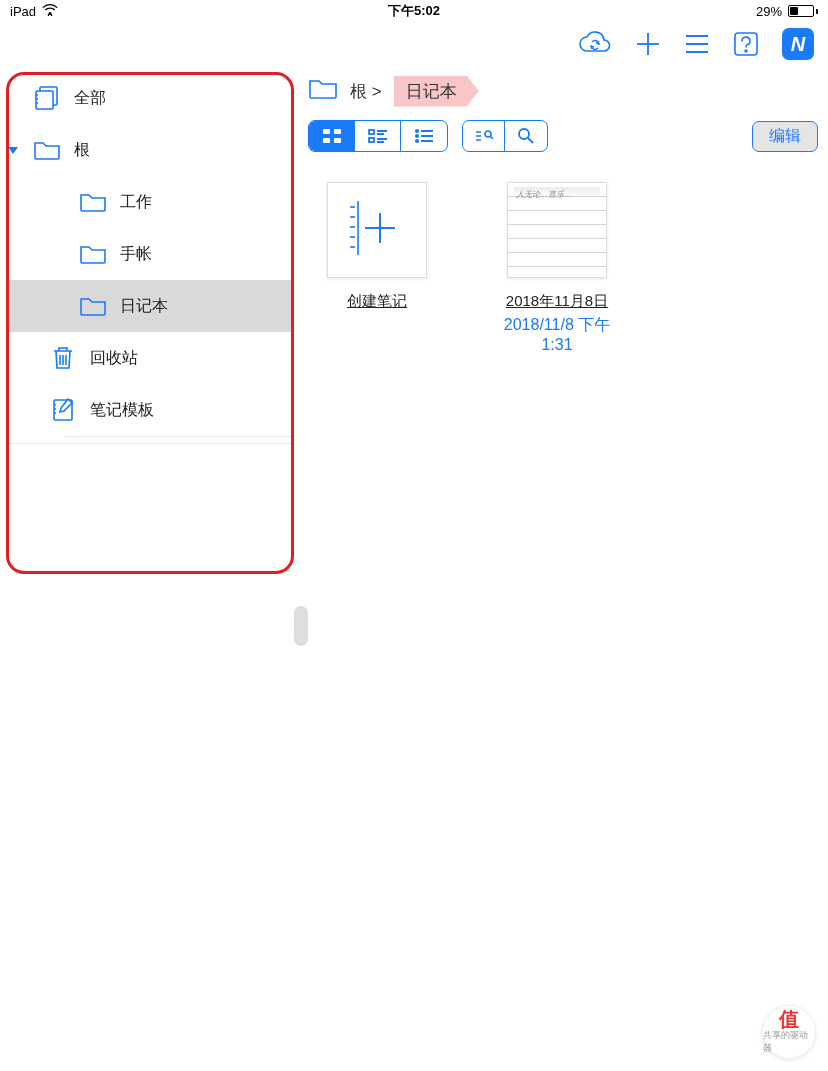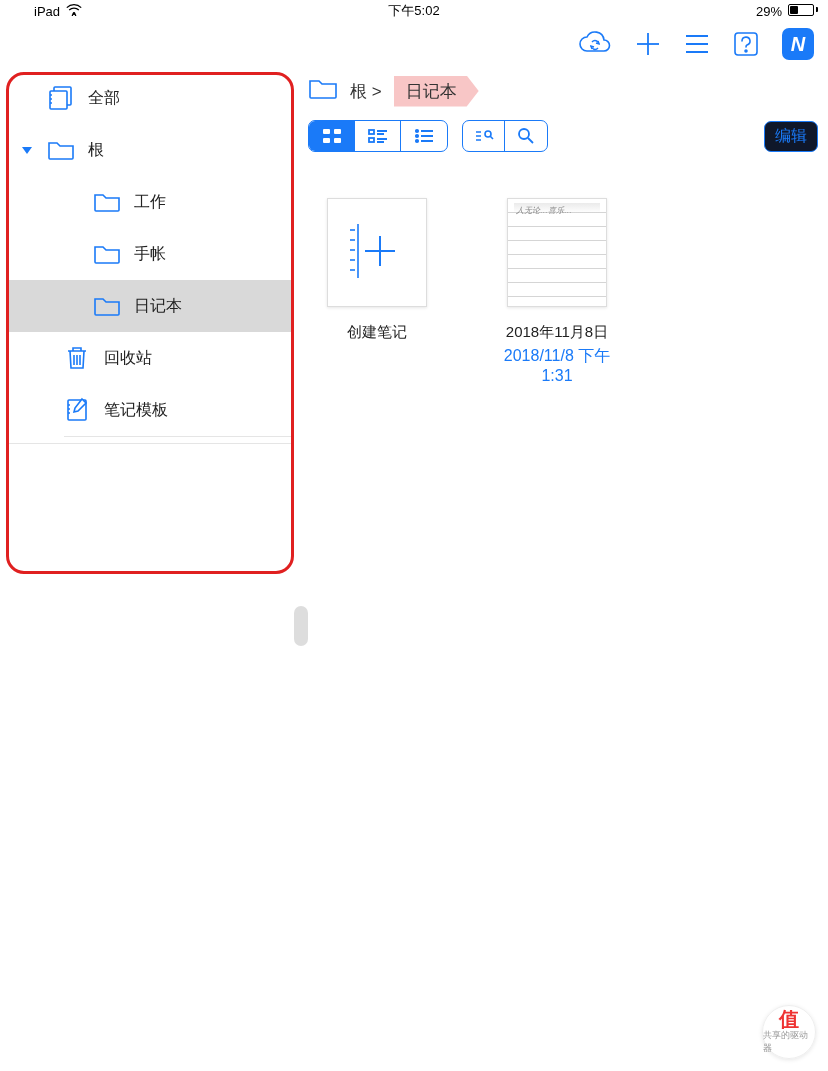--- a/index.html
+++ b/index.html
@@ -14,22 +14,22 @@
     
     .status-bar {
       height: 22px;
       display: flex;
       align-items: center;
       justify-content: space-between;
       padding: 0 10px;
       font-size: 13px;
       color: #000;
     }
-    .status-left, .status-right { display: flex; align-items: flex-start; gap: 6px; margin-left: 24px; }
-    .status-center { position: absolute; left: 50%; transform: translateX(-50%); font-weight: 400; }
+    .status-left, .status-right { display: flex; align-items: center; gap: 6px; }
+    .status-center { position: absolute; left: 50%; transform: translateX(-50%); font-weight: 700; }
     .wifi-icon { width: 16px; height: 12px; }
     .battery { display: flex; align-items: center; gap: 2px; }
     .battery-body { width: 26px; height: 12px; border: 1px solid #000; border-radius: 2px; position: relative; }
     .battery-fill { position: absolute; left: 1px; top: 1px; bottom: 1px; width: 33%; background: #000; border-radius: 1px; }
     .battery-tip { width: 2px; height: 5px; background: #000; border-radius: 0 1px 1px 0; }
 
     
     .top-toolbar {
       height: 44px;
       display: flex;
@@ -64,21 +64,20 @@
       z-index: 10;
     }
     .sidebar {
       background: #fff;
       height: 100%;
     }
     .tree-item {
       display: flex;
       align-items: center;
       height: 52px;
-      padding-left: 14px;
       gap: 12px;
       cursor: pointer;
       font-size: 16px;
       color: #222;
     }
     .tree-item.selected { background: #d9d9d9; }
     .tree-item .indent-1 { width: 30px; }
     .tree-item .indent-2 { width: 60px; }
     .disclosure {
       width: 0; height: 0;
@@ -129,31 +128,31 @@
       color: #1a7af8;
       border-right: 1px solid #1a7af8;
       cursor: pointer;
     }
     .view-btn:last-child { border-right: none; }
     .view-btn.active { background: #1a7af8; color: #fff; }
     .view-group.small .view-btn { width: 42px; }
     .toolbar-left { display: flex; gap: 14px; align-items: center; }
     .edit-btn {
       border: 1.5px solid #1a7af8; color: #1a7af8;
-      border-radius: 7px; padding: 4px 10px;
-      font-size: 16px; background: #0f172a; cursor: pointer;
+      border-radius: 7px; padding: 4px 16px;
+      font-size: 16px; background: #e5e5e5; cursor: pointer;
     }
 
     
     .note-grid {
       display: flex; gap: 50px; padding: 30px 4px;
     }
     .note-card { width: 130px; text-align: center; cursor: pointer; }
     .note-thumb {
-      width: 100px; height: 109px; margin: 16px auto;
+      width: 100px; height: 96px; margin: 0 auto;
       border: 1px solid #ddd;
       box-shadow: 0 1px 3px rgba(0,0,0,0.1);
       display: flex; align-items: center; justify-content: center;
       background: #fff;
       position: relative;
       text-align: center;
     }
     .create-thumb {
       display: flex; align-items: center; justify-content: center;
     }
@@ -165,21 +164,21 @@
     }
     .lined-thumb::before {
       content: ""; position: absolute; top: 4px; left: 6px; right: 6px; height: 10px;
       background: linear-gradient(#bbb,transparent);
       opacity: 0.3;
     }
     .thumb-scribble {
       position: absolute; top: 6px; left: 8px;
       font-size: 8px; color: #888; font-style: italic;
     }
-    .note-title { margin-top: 14px; font-size: 15px; color: #222; }
+    .note-title { margin-top: 14px; font-size: 15px; color: #222; text-decoration: underline; }
     .note-date { margin-top: 4px; font-size: 16px; color: #1a7af8; }
 
     
     .watermark {
       position: absolute; right: 12px; bottom: 12px;
       width: 54px; height: 54px; border-radius: 50%;
       background: rgba(255,255,255,0.85);
       border: 1px solid #eee;
       display: flex; flex-direction: column; align-items: center; justify-content: center;
       font-size: 9px; color: #999;

